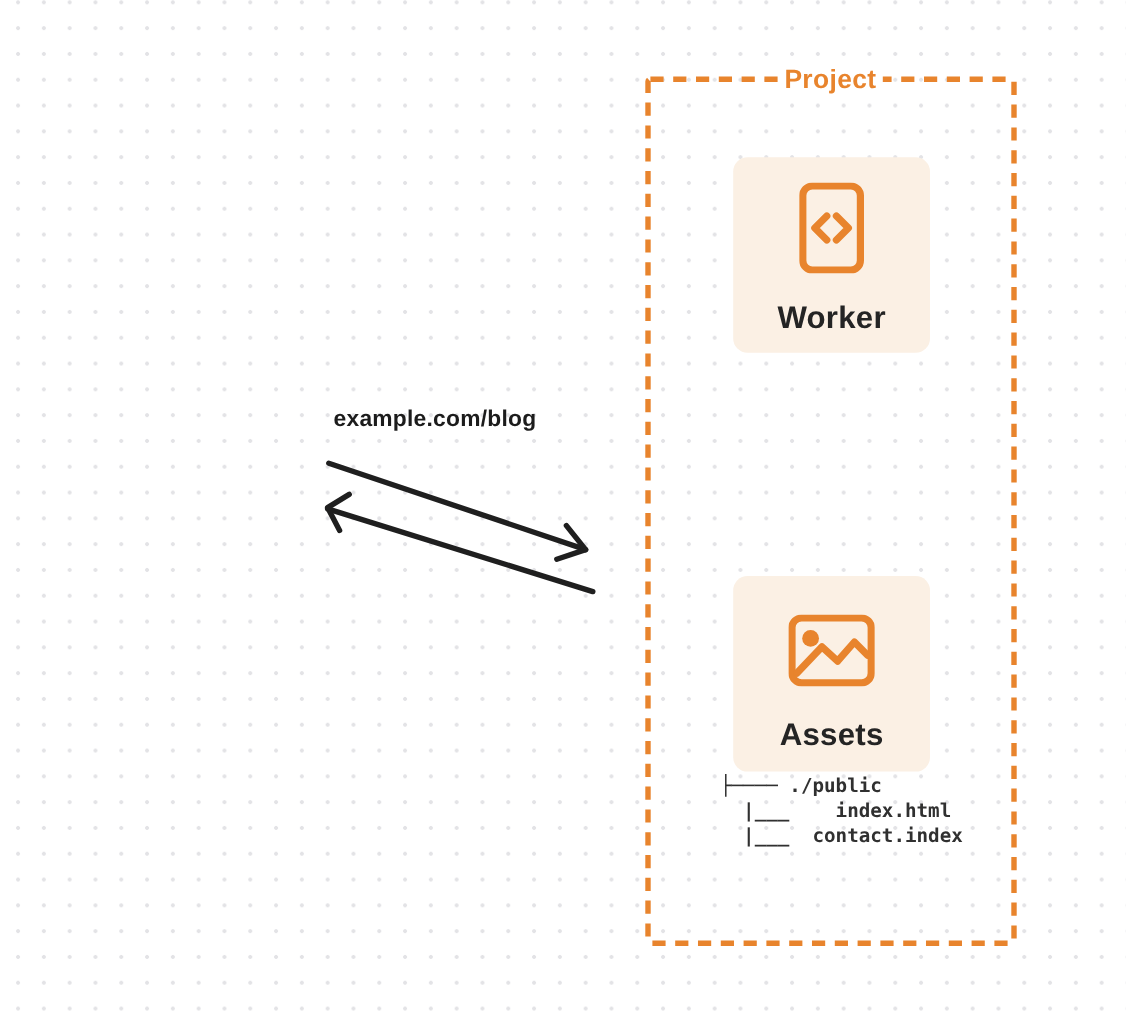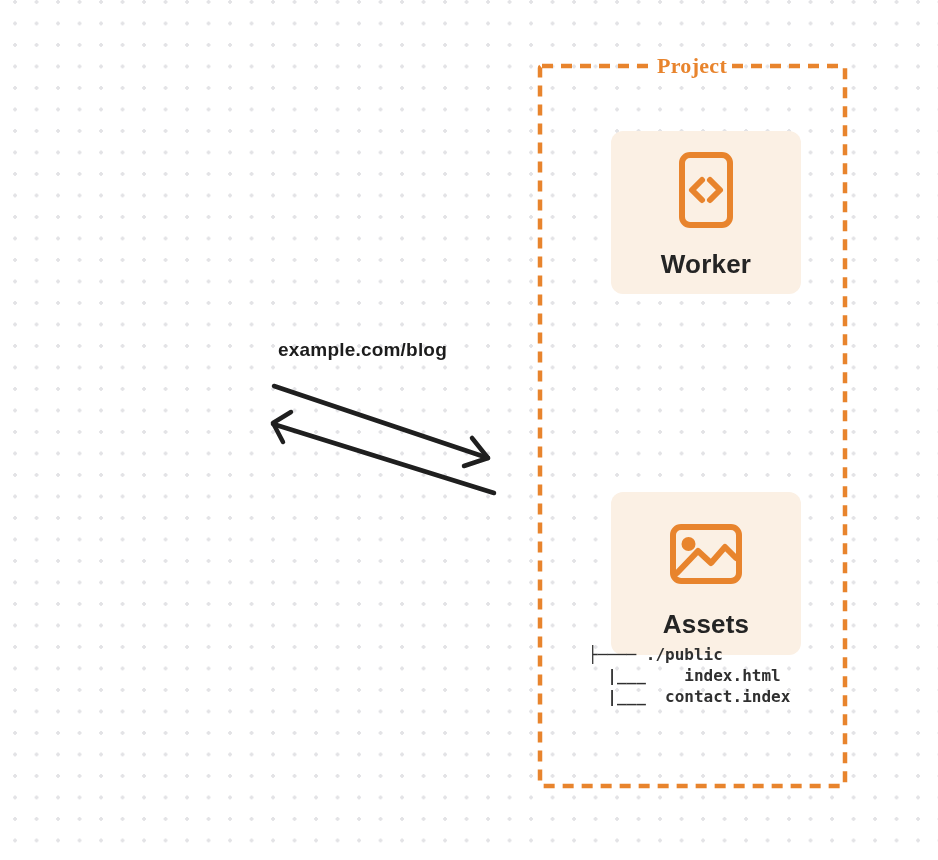--- a/index.html
+++ b/index.html
@@ -68,50 +68,49 @@
   .project-label {
     position: absolute;
     left: 692px; top: 66px;
     transform: translate(-50%, -50%);
     background: #ffffff;
     padding: 1px 5px;
     font-size: 22px;
     font-weight: 700;
     color: #e8842d;
     letter-spacing: 0.3px;
-    font-family: Liberation Serif, serif;
   }
 
   
   .card {
     position: absolute;
     left: 611px;
-    width: 190px;
+    width: 164px;
     height: 163px;
     background: #fbf0e4;
     border-radius: 12px;
     display: flex;
     flex-direction: column;
     align-items: center;
   }
   .card.worker { top: 131px; padding-top: 21px; }
   .card.worker .card-label { margin-top: 21px; }
-  .card.assets { top: 480px; padding-top: 32px; margin-top: 12px; }
+  .card.assets { top: 480px; padding-top: 32px; }
   .card.assets .card-label { margin-top: 25px; }
   .card-label {
     font-size: 26px;
     font-weight: 700;
     color: #242424;
     letter-spacing: 0.2px;
   }
 
   
   .file-tree {
     position: absolute;
-    left: 588px; top: 644px;
+    left: 600px; top: 644px;
     font-family: "DejaVu Sans Mono", monospace;
     font-size: 16px;
     line-height: 21px;
     font-weight: 700;
     color: #303030;
   }
   .tree-line { white-space: pre; }
 </style>
 </head>
 <body>

